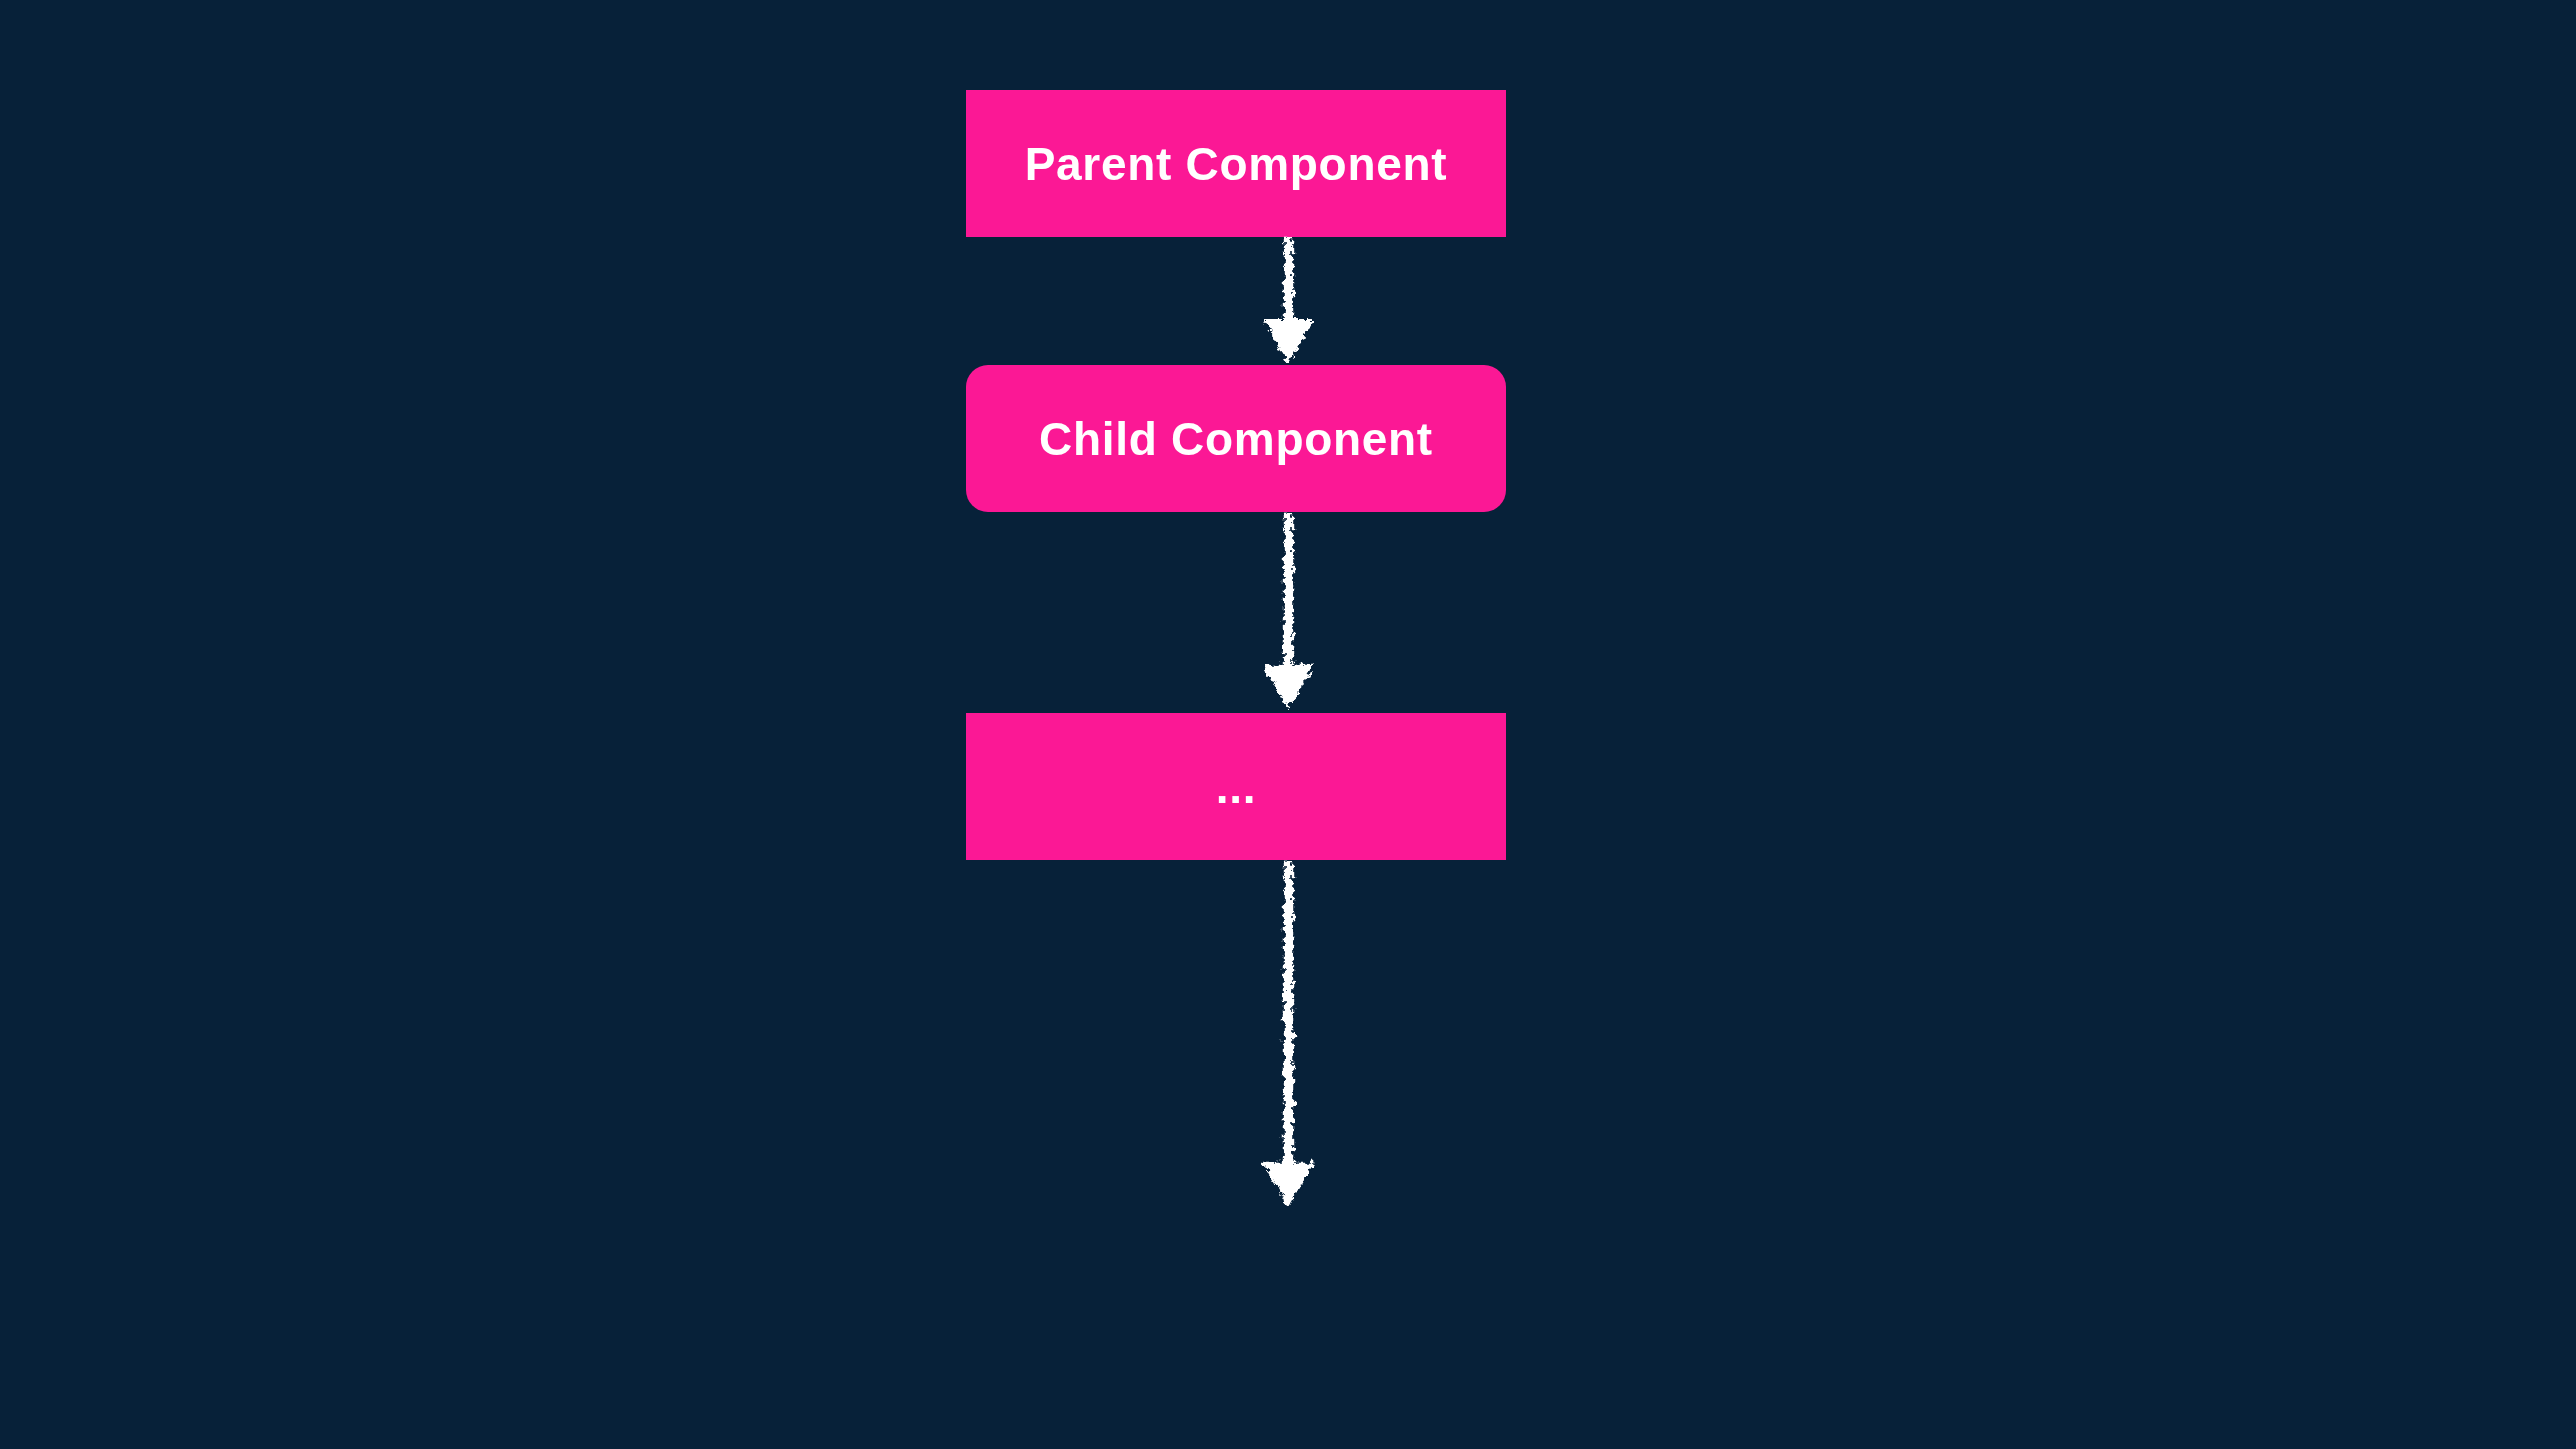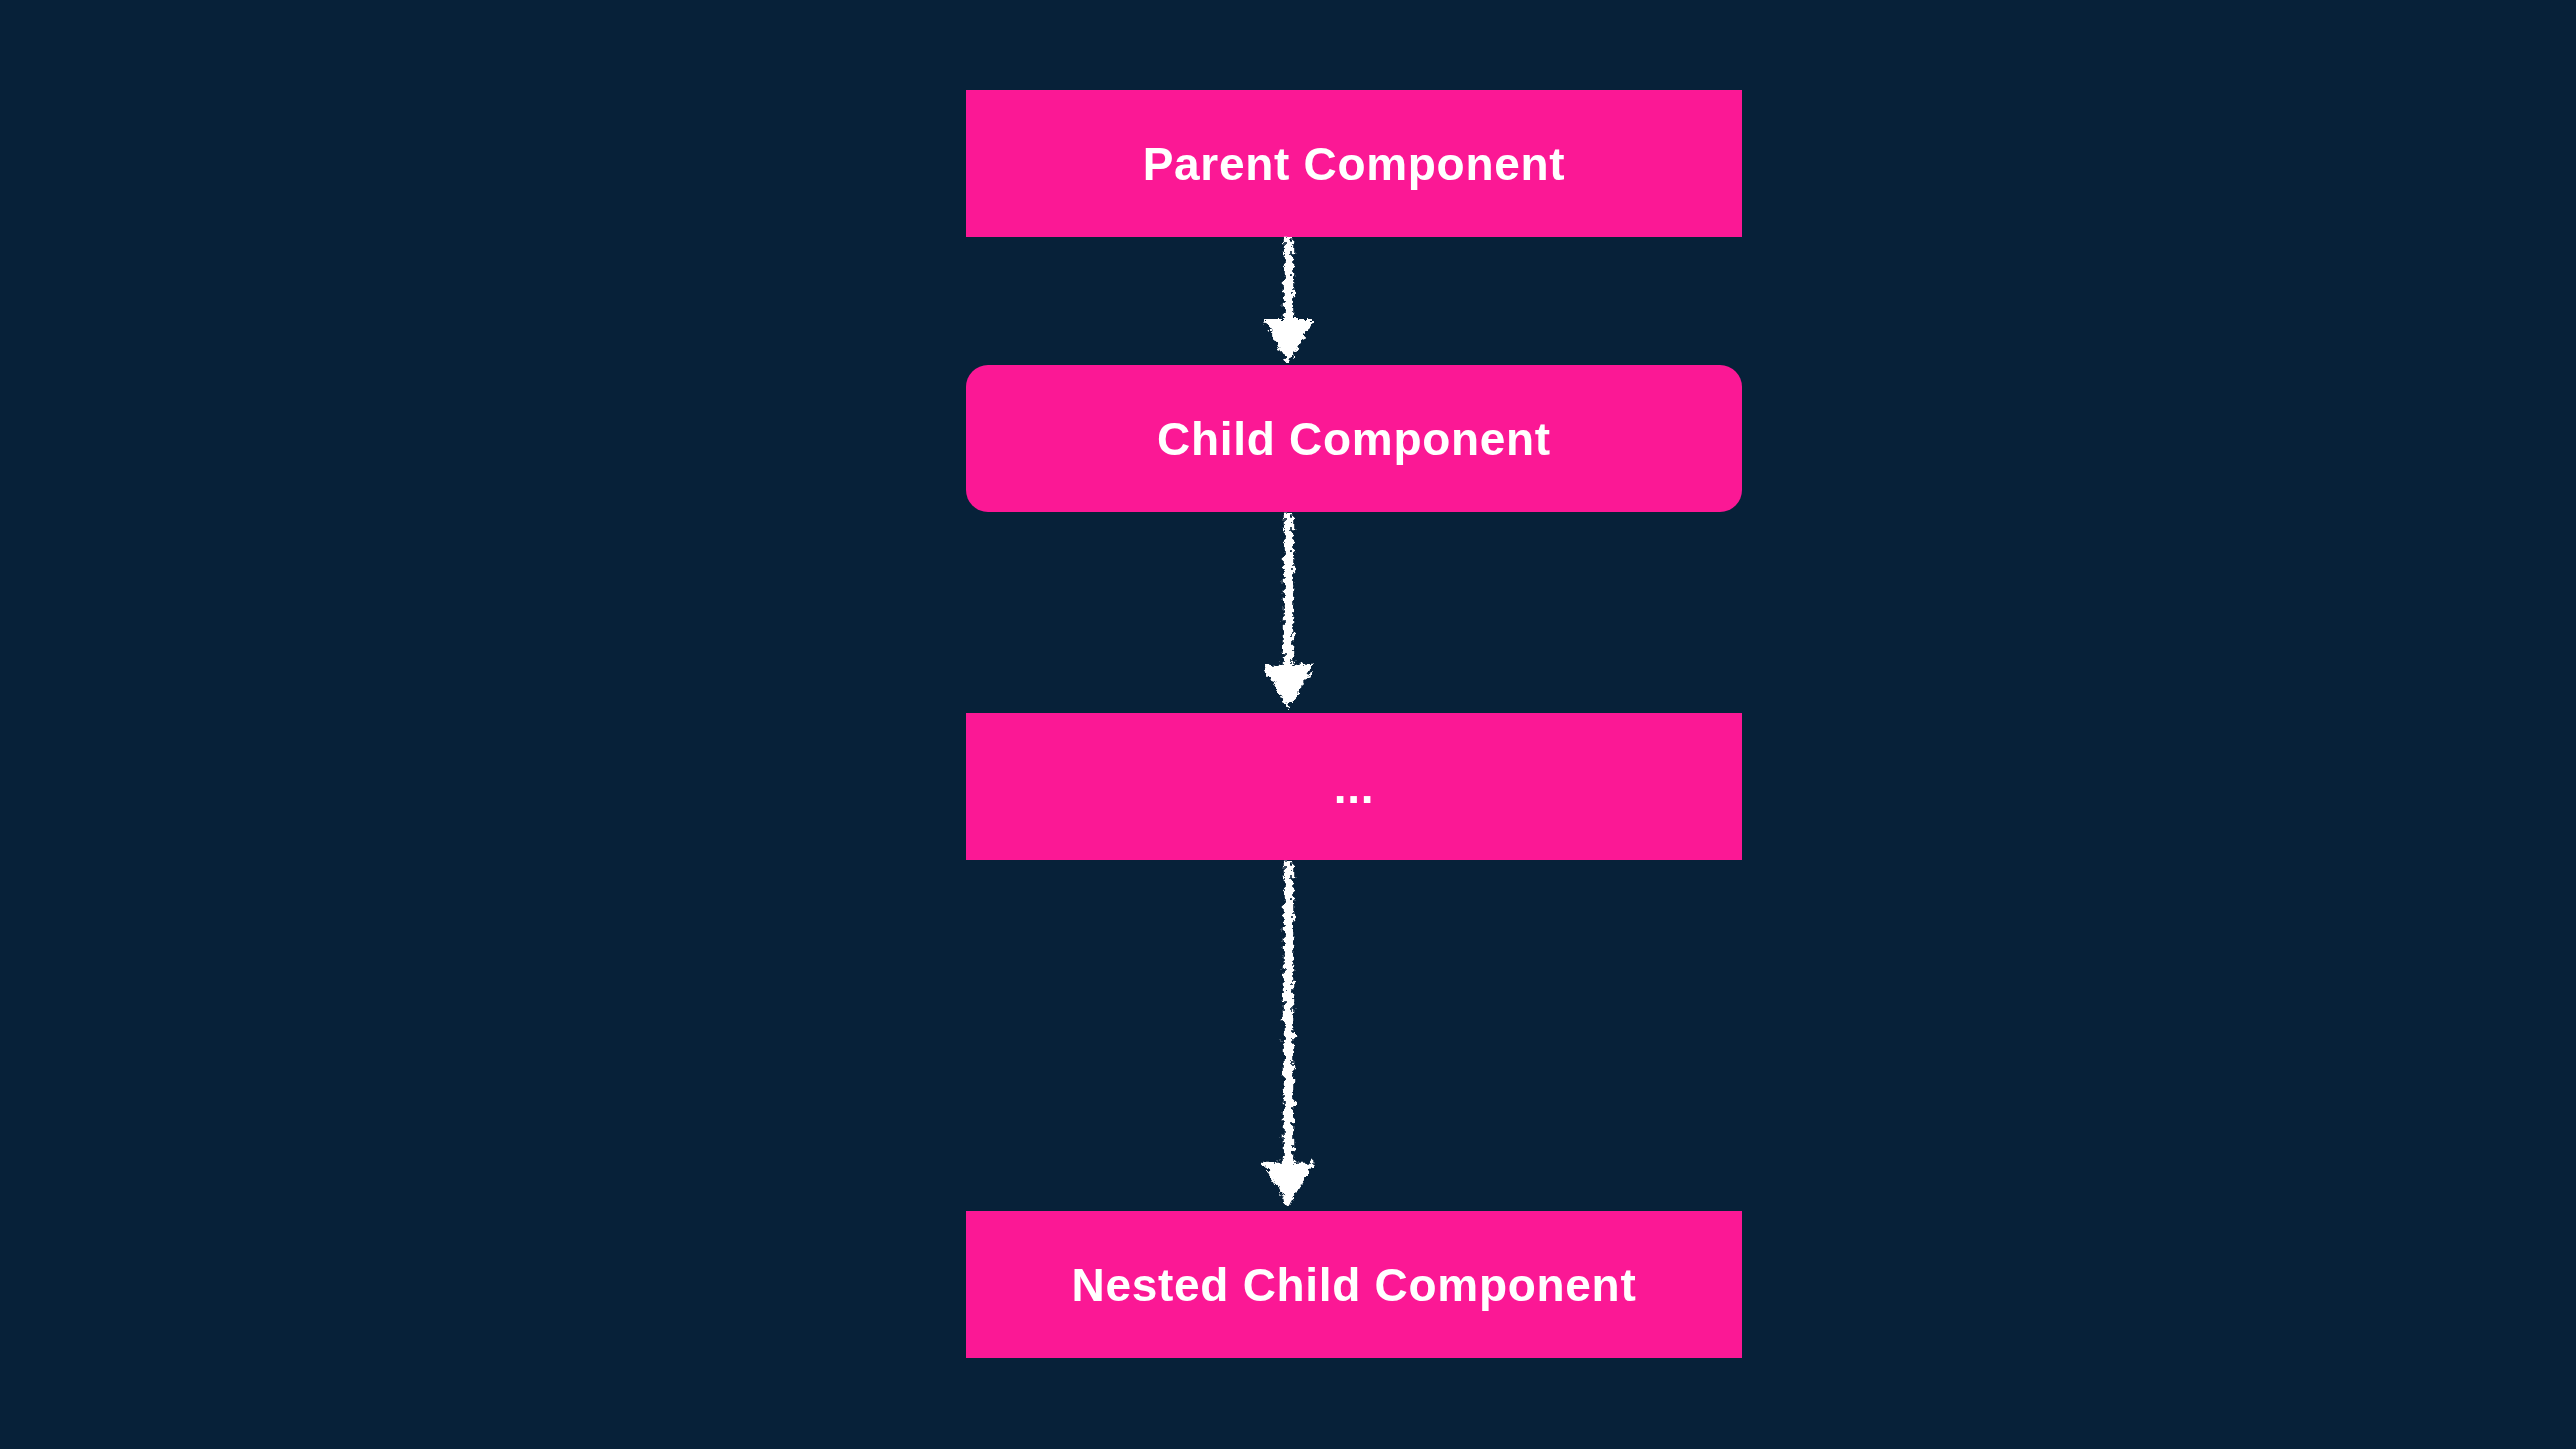--- a/index.html
+++ b/index.html
@@ -11,21 +11,21 @@
     position: relative;
     width: 2576px;
     height: 1449px;
     background: #072139;
     overflow: hidden;
     font-family: "Liberation Sans", sans-serif;
   }
   .node {
     position: absolute;
     left: 966px;
-    width: 776px;
+    width: 540px;
     height: 147px;
     background: #fb1895;
     display: flex;
     align-items: center;
     justify-content: center;
   }
   .node-label {
     color: #ffffff;
     font-size: 46px;
     font-weight: bold;
@@ -93,23 +93,20 @@
   </div>
 
   <div class="node node-child">
     <span class="node-label">Child Component</span>
   </div>
 
   <div class="node node-more">
     <span class="node-label">...</span>
   </div>
 
-  <div class="node node-nested">
-    <span class="node-label">Nested Child Component</span>
-  </div>
 
   <div class="arrow arrow-1">
     <svg width="81" height="131" viewBox="0 0 120 196">
       <g filter="url(#chalk)" fill="#ffffff">
         <rect x="53" y="4" width="14" height="122"></rect>
         <polygon points="22,124 98,124 60,190"></polygon>
       </g>
     </svg>
   </div>
 

